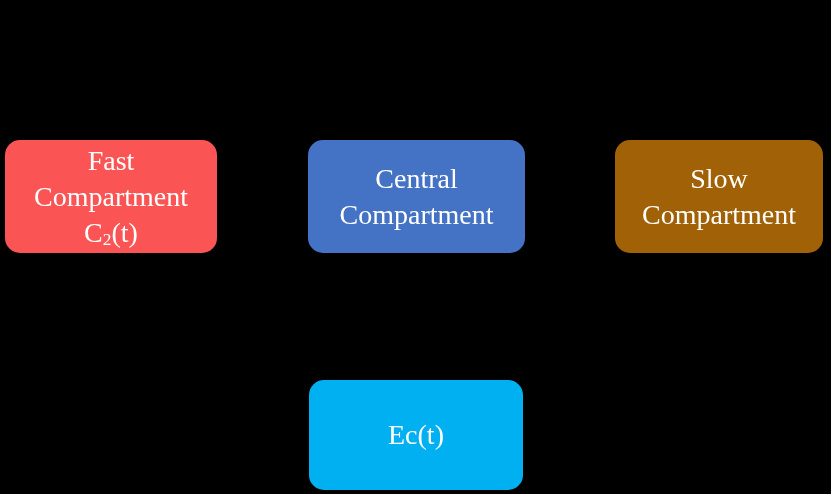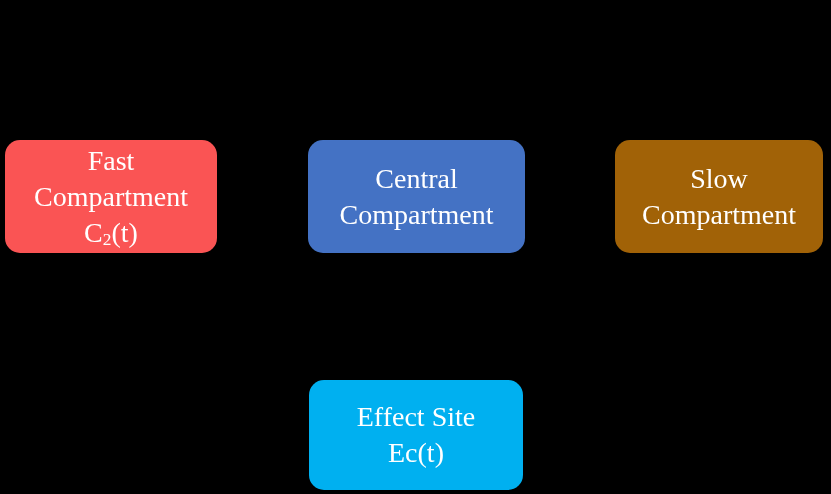--- a/index.html
+++ b/index.html
@@ -59,17 +59,16 @@
     <div class="line">Central</div>
     <div class="line">Compartment</div>
   </div>
 
   <div class="box box-slow" style="background-color: #a16207;">
     <div class="line">Slow</div>
     <div class="line">Compartment</div>
   </div>
 
   <div class="box box-effect" style="background-color: rgb(0, 176, 240);">
-    <div class="line">Effect Site</div>
     <div class="line"><span>Ec(t)</span><sub></sub><span></span></div>
   </div>
 
 </div>
 
 </body></html>

